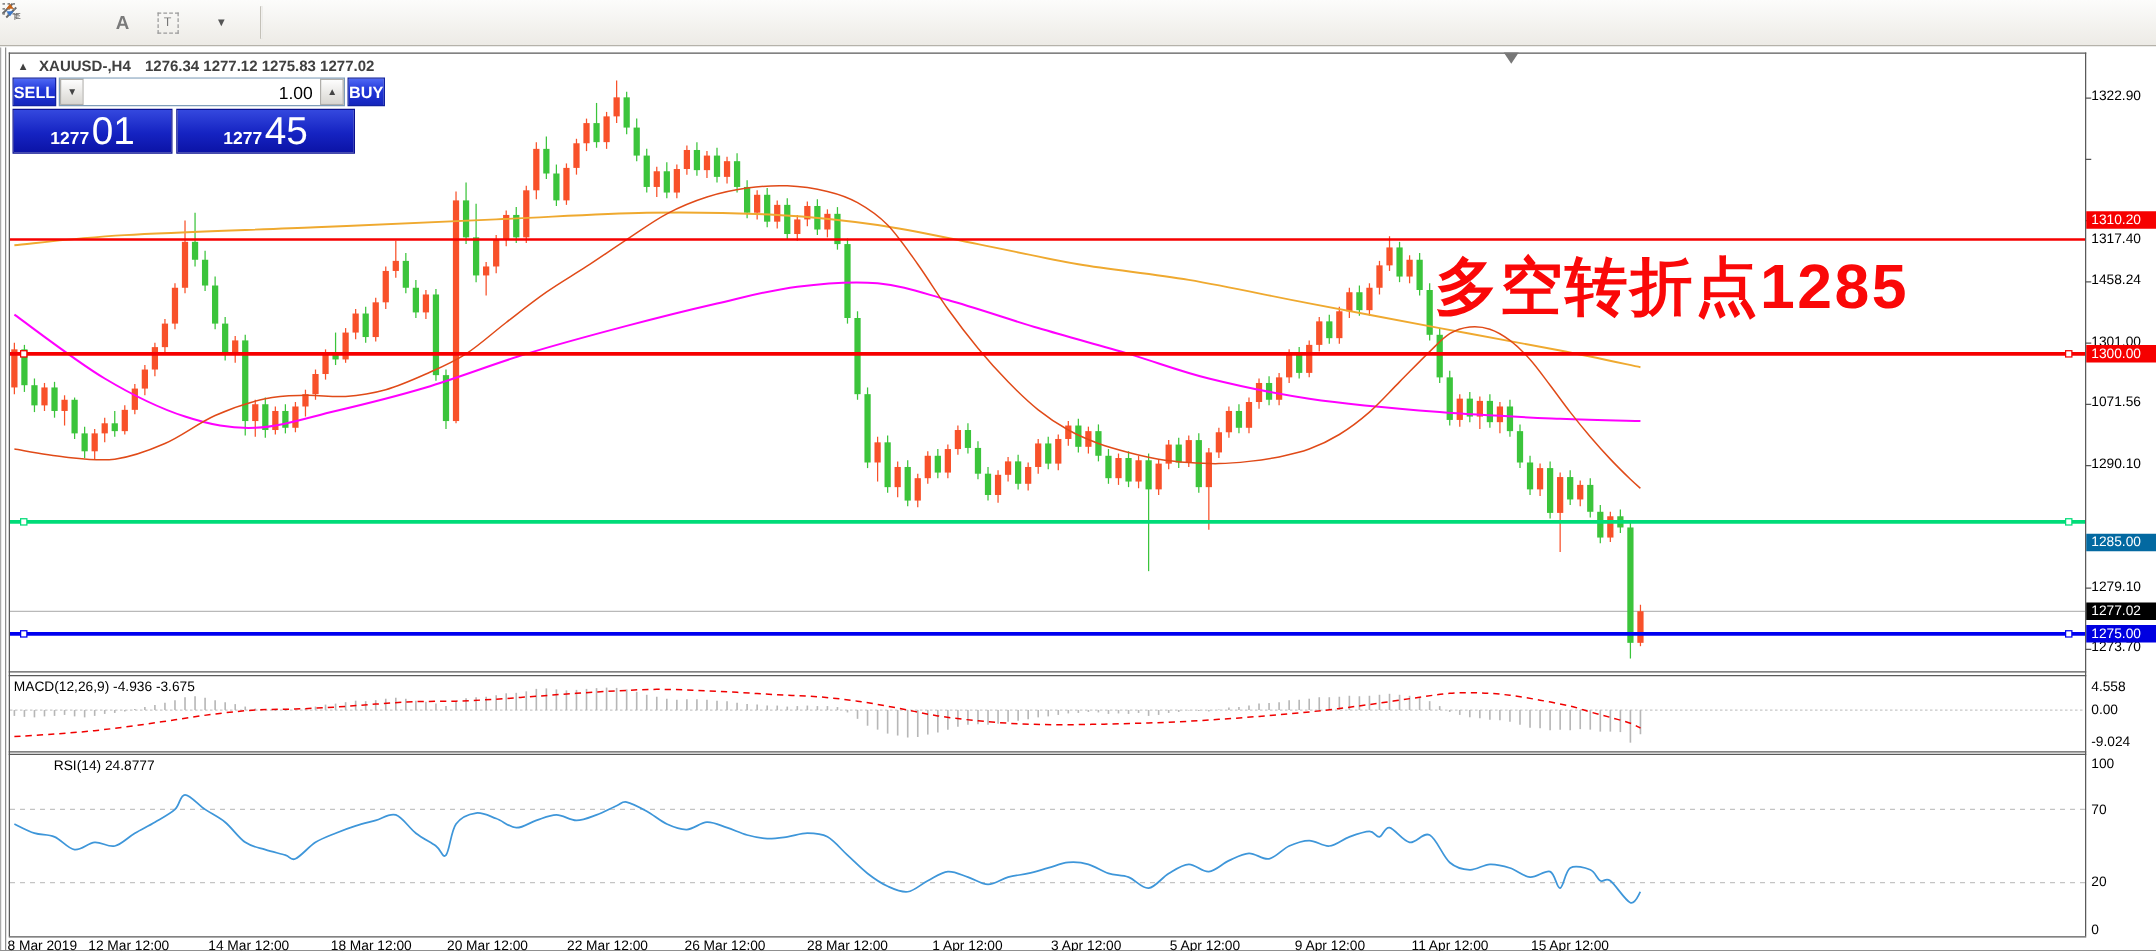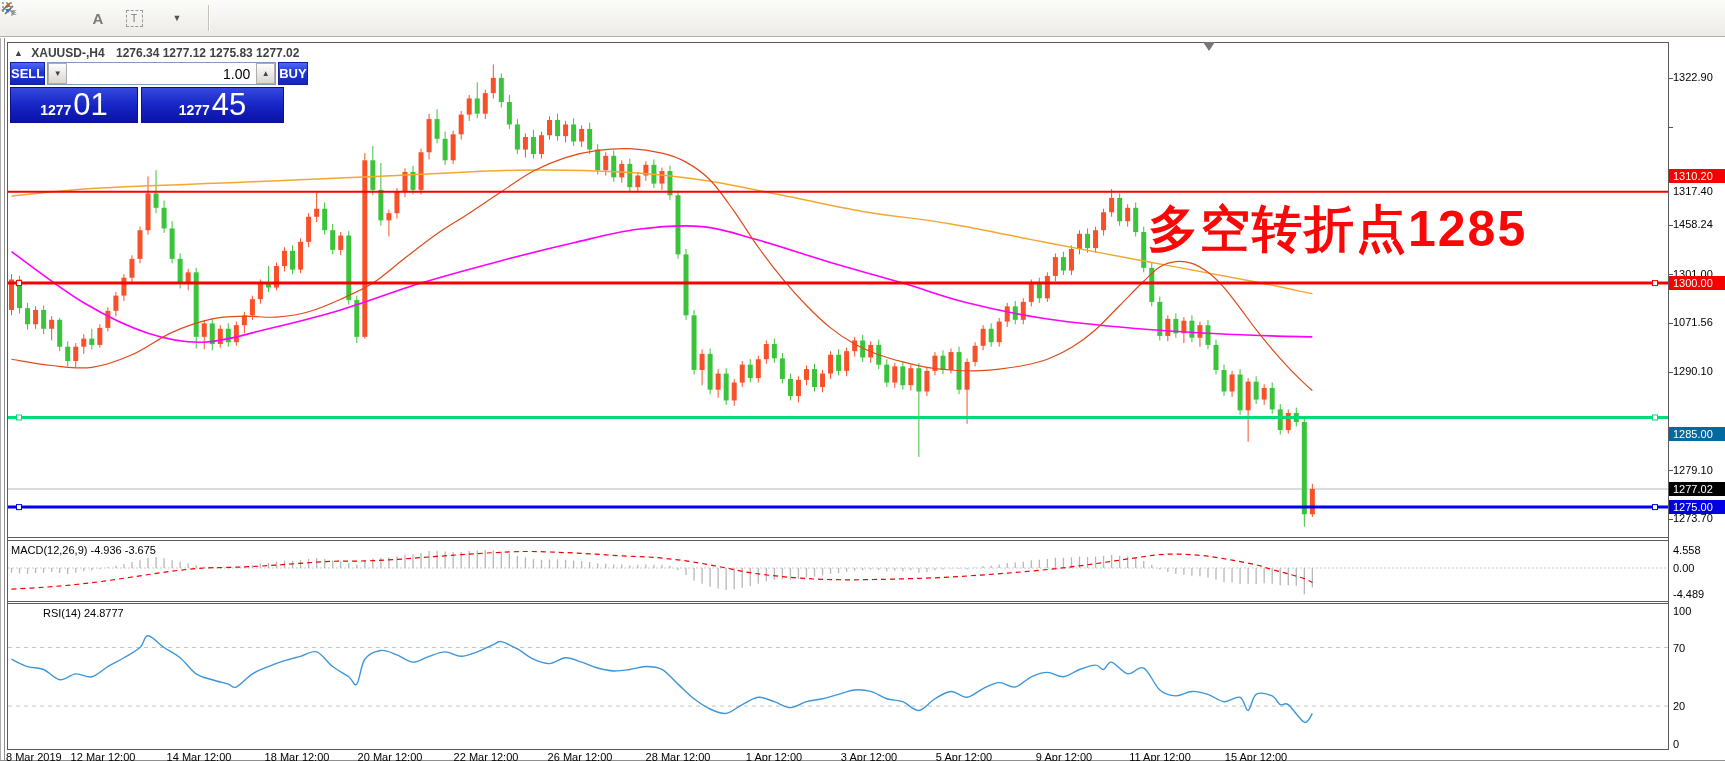--- a/index.html
+++ b/index.html
@@ -736,18 +736,18 @@
     <div class="d-label" style="left: 774px;">1 Apr 12:00</div>
     <div class="d-label" style="left: 869px;">3 Apr 12:00</div>
     <div class="d-label" style="left: 964px;">5 Apr 12:00</div>
     <div class="d-label" style="left: 1064px;">9 Apr 12:00</div>
     <div class="d-label" style="left: 1160px;">11 Apr 12:00</div>
     <div class="d-label" style="left: 1256px;">15 Apr 12:00</div>
   </div>
 <div id="ind-axis">
     <div class="ind-tick" style="top: 544.087px;">4.558</div>
     <div class="ind-tick" style="top: 562px;">0.00</div>
-    <div class="ind-tick" style="top: 588.131px;">-4.489</div>
+    <div class="ind-tick" style="top: 588.131px;">-9.024</div>
     <div class="ind-tick" style="top: 605px;">100</div>
     <div class="ind-tick" style="top: 641.52px;">70</div>
     <div class="ind-tick" style="top: 700.08px;">20</div>
     <div class="ind-tick" style="top: 738px;">0</div>
   </div>
 
 </body></html>

